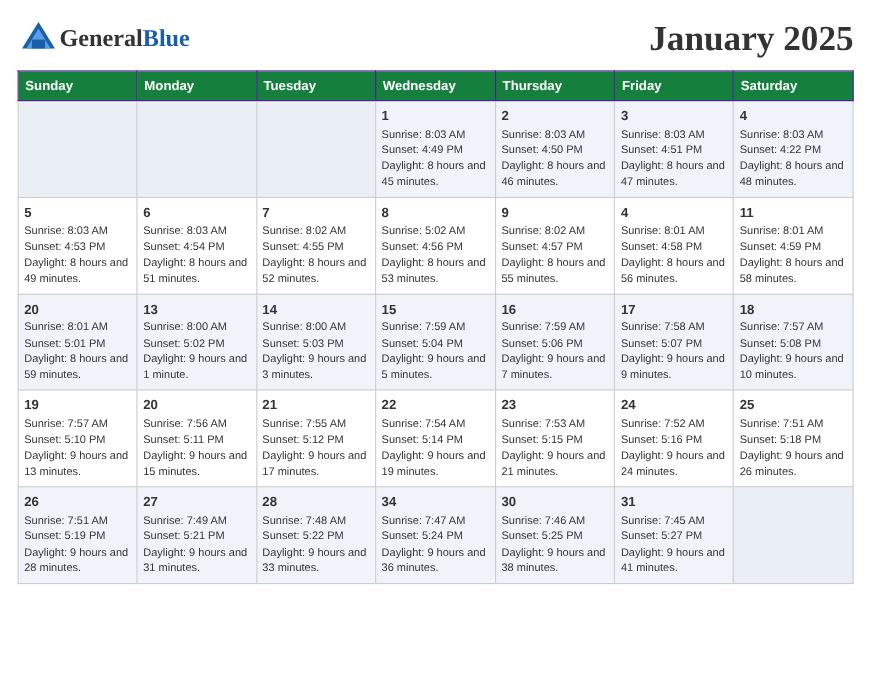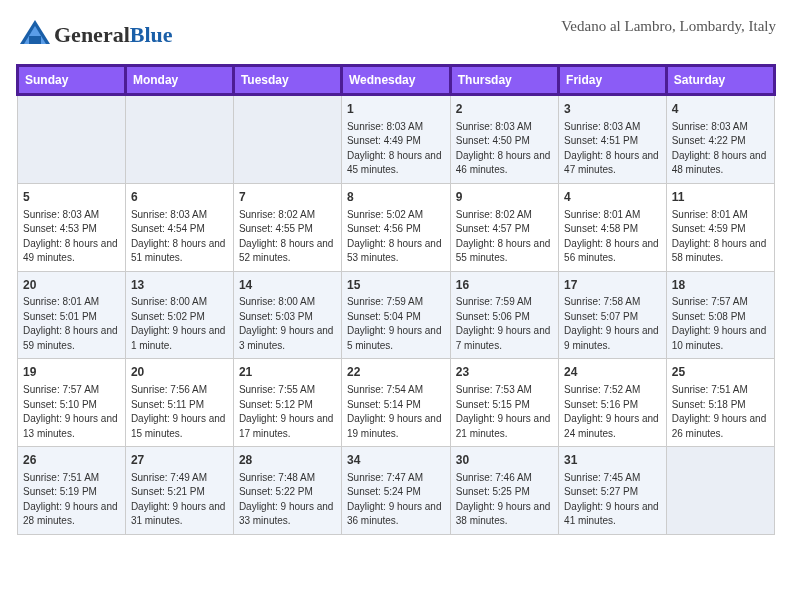--- a/index.html
+++ b/index.html
@@ -40,26 +40,26 @@
       font-size: 15px;
       color: #555;
       margin-top: 2px;
     }
     .calendar {
       width: 100%;
       border-collapse: collapse;
       font-size: 11px;
     }
     .calendar th {
-      background-color: #8b5cf6;
+      background-color: #15803d;
       color: #fff;
       text-align: left;
       padding: 6px 6px;
       font-size: 12px;
-      border: 3px solid #4c1d95;
+      border: 1px solid #4c1d95;
     }
     .calendar td {
       border: 1px solid #ccc;
       vertical-align: top;
       padding: 5px 5px;
       width: 110px;
       min-height: 80px;
       background: #fff;
       color: #333;
       line-height: 1.4;
@@ -94,21 +94,21 @@
       <polygon points="19,10 30,28 8,28" fill="#5a9de8"></polygon>
       <rect x="13" y="20" width="12" height="8" fill="#1a5fa8"></rect>
     </svg>
     <div>
       <div class="logo-text">
         <span class="logo-general">General</span><span class="logo-blue">Blue</span>
       </div>
     </div>
   </div>
   <div class="title-block">
-    <div class="location-title">Vedano al Lambro, Lombardy, Italy</div>
+    <div class="month-title">January 2025</div>
   </div>
 </div>
 
 <table class="calendar">
   <thead>
     <tr>
     <th>Sunday</th>
         <th>Monday</th>
         <th>Tuesday</th>
         <th>Wednesday</th>

